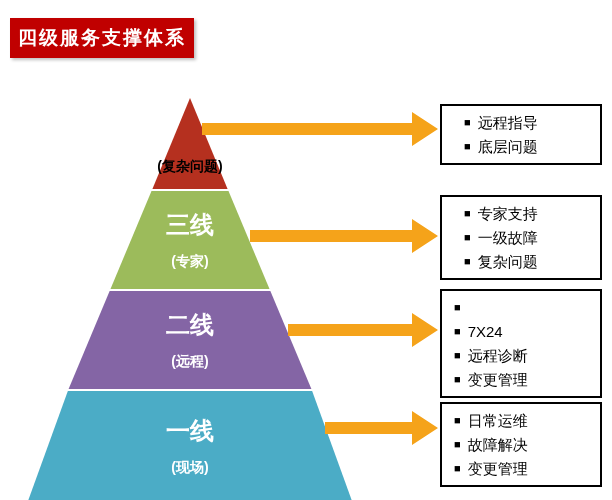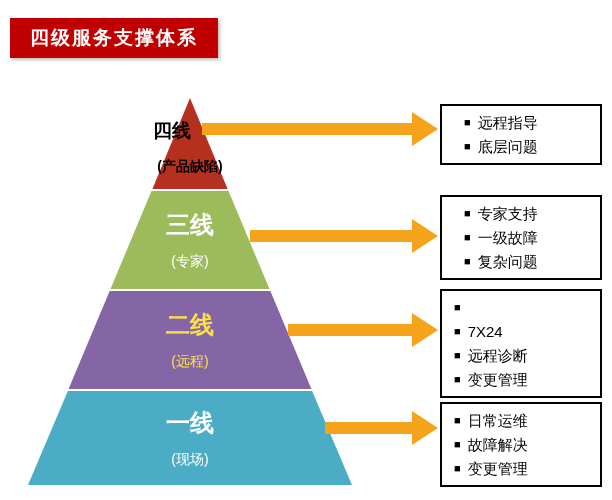--- a/index.html
+++ b/index.html
@@ -3,37 +3,37 @@
 <meta charset="utf-8">
 <style>
   html,body{margin:0;padding:0;background:#fff;}
   .canvas{
     position:relative;width:612px;height:500px;background:#ffffff;
     font-family:"Liberation Sans","DejaVu Sans",sans-serif;overflow:hidden;
   }
   
   .title-banner{
     position:absolute;left:10px;top:18px;
-    padding:7px 20px;
+    padding:7px 8px;
     font-size:19px;font-weight:bold;letter-spacing:2px;
     box-shadow:2px 2px 3px rgba(0,0,0,0.25);
   }
   
   .pyramid{position:absolute;left:28px;top:98px;width:324px;height:390px;}
   .level{position:absolute;left:0;width:100%;display:flex;flex-direction:column;
          align-items:center;justify-content:center;gap:12px;color:#fff;}
   .level .lvl-label{font-size:24px;font-weight:bold;}
-  .level .lvl-sub{font-size:14px;font-weight:normal;}
+  .level .lvl-sub{font-size:14px;font-weight:bold;}
   .level-0{top:0;height:91px;
     clip-path:polygon(50% 0%, 61.6% 100%, 38.4% 100%);}
   .level-1{top:93px;height:98px;
     clip-path:polygon(38.12% 0%, 61.88% 0%, 74.54% 100%, 25.46% 100%);}
   .level-2{top:193px;height:98px;
     clip-path:polygon(25.2% 0%, 74.8% 0%, 87.47% 100%, 12.53% 100%);}
-  .level-3{top:293px;height:94px;
+  .level-3{top:293px;height:110px;
     clip-path:polygon(12.3% 0%, 87.7% 0%, 100% 100%, 0% 100%);}
   .top-label{
     position:absolute;top:20px;left:0;width:100%;text-align:center;
     transform:translateX(-18px);
     font-size:19px;font-weight:bold;
   }
   .top-sublabel{
     position:absolute;top:60px;left:0;width:100%;text-align:center;
     font-size:14px;font-weight:bold;
   }
@@ -65,29 +65,28 @@
 <body>
 
 <div class="canvas">
 
   <div class="title-banner" style="background: rgb(192, 0, 0); color: rgb(255, 255, 255);">
     <span>四级服务支撑体系</span>
   </div>
 
   <div class="pyramid">
     <div class="level level-0" style="background: rgb(181, 48, 31); color: rgb(255, 255, 255);"></div>
-    <div class="top-label" style="color: rgb(0, 0, 0);">四线</div>
-    <div class="top-sublabel" style="color: rgb(0, 0, 0);">(产品缺陷)</div>
+    <div class="top-sublabel" style="color: rgb(0, 0, 0);">(复杂问题)</div>
 
     <div class="level level-1" style="background: rgb(156, 187, 91); color: rgb(255, 255, 255);">
       <div class="lvl-label">三线</div>
       <div class="lvl-sub">(专家)</div>
     </div>
 
-    <div class="level level-2" style="background: rgb(132, 101, 165); color: #fde047;">
+    <div class="level level-2" style="background: rgb(132, 101, 165); color: #ffffff;">
       <div class="lvl-label">二线</div>
       <div class="lvl-sub">(远程)</div>
     </div>
 
     <div class="level level-3" style="background: rgb(75, 172, 198); color: rgb(255, 255, 255);">
       <div class="lvl-label">一线</div>
       <div class="lvl-sub">(现场)</div>
     </div>
   </div>
 

